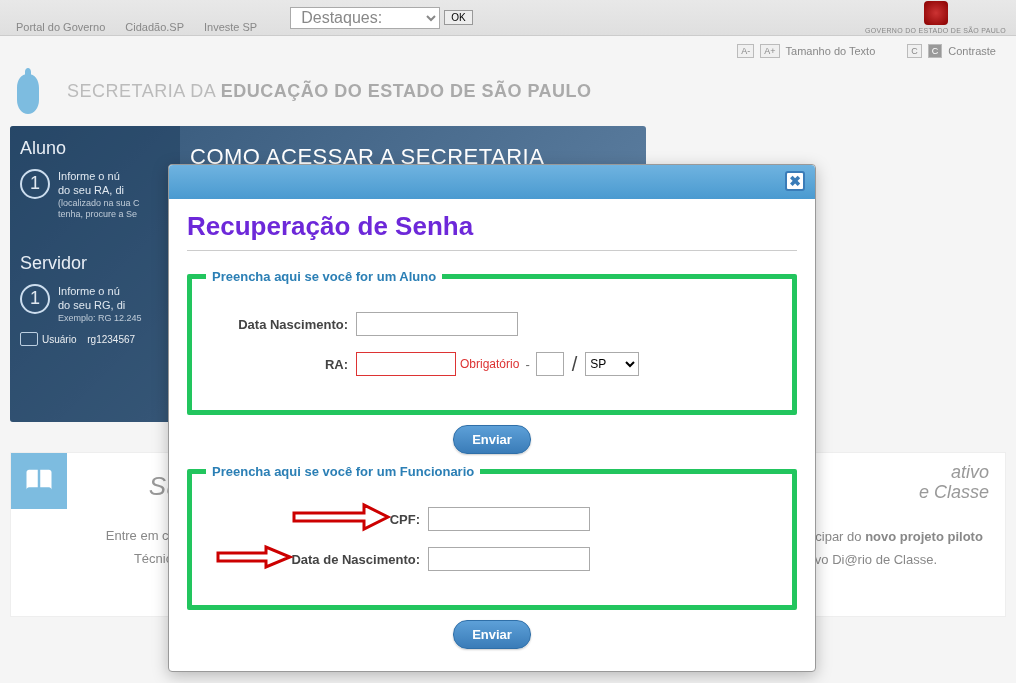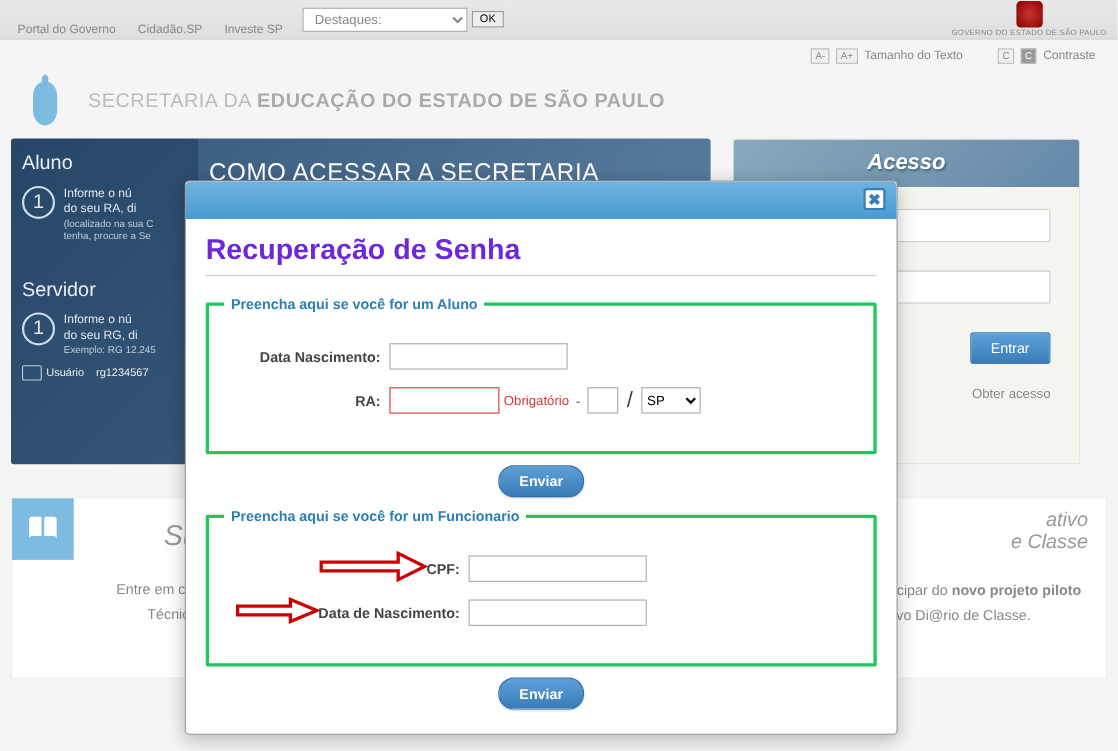--- a/index.html
+++ b/index.html
@@ -1,32 +1,32 @@
 <!DOCTYPE html>
 <html><head>
 <meta charset="utf-8">
 <style>
   * { box-sizing: border-box; margin: 0; padding: 0; }
   body { font-family: Arial, sans-serif; font-size: 13px; color: #666; background: #f5f5f5; width: 1016px; height: 683px; overflow: hidden; position: relative; }
   
   
   .gov-bar { background: linear-gradient(#e8e8e8, #dfdfdf); height: 36px; display: flex; align-items: center; padding: 0 10px; gap: 8px; border-bottom: 1px solid #ccc; }
   .gov-link { color: #888; font-size: 11px; text-decoration: none; padding: 0 6px; margin-top: 18px; }
-  .gov-select { font-size: 12px; width: 150px; height: 22px; border: 1px solid #aaa; background: #fff; color: #888; padding: 0 6px; margin-left: 4px; }
+  .gov-select { font-size: 16px; width: 150px; height: 22px; border: 1px solid #aaa; background: #fff; color: #888; padding: 0 6px; margin-left: 19px; }
   .gov-select-wrap { display:flex; align-items:center; }
   .gov-ok { font-size: 10px; padding: 1px 6px; border: 1px solid #999; background: #eee; margin-left: 4px; }
   .gov-logo { margin-left: auto; display: flex; flex-direction: column; align-items: center; font-size: 7px; color: #888; letter-spacing: 0.3px; }
   .gov-crest { width: 24px; height: 24px; background: radial-gradient(#c33, #800); border-radius: 4px; margin-bottom: 2px; }
   
   
   .a11y-bar { display: flex; justify-content: flex-end; align-items: center; padding: 8px 20px; gap: 6px; font-size: 11px; color: #888; }
   .a11y-btn { border: 1px solid #bbb; background: #f0f0f0; font-size: 9px; padding: 1px 3px; color: #888; }
   
   
-  .header { display: flex; align-items: center; padding: 0 20px 10px 16px; gap: 14px; }
+  .header { display: flex; align-items: center; padding: 0 20px 10px 3px; gap: 14px; }
   .header-icon { width: 50px; height: 50px; }
   .header-titles { color: #999; }
   .header-pre { font-size: 18px; font-weight: normal; color: #bbb; letter-spacing: 0.5px; }
   .header-pre strong { color: #aaa; }
   .header-main { font-size: 32px; font-weight: bold; color: #aaa; font-family: Arial, sans-serif; }
   
   
   .content { display: flex; gap: 20px; padding: 0 10px; }
   .hero { flex: 0 0 636px; height: 296px; background: linear-gradient(135deg,#357, #68a); border-radius: 3px; color: #fff; position: relative; overflow: hidden; }
   .hero-left { width: 170px; background: rgba(20,50,80,0.4); height: 100%; float: left; padding: 12px 10px; }
@@ -56,21 +56,21 @@
   .card-text { font-size: 13px; color: #888; line-height: 1.8; margin-top: 16px; }
   .card-text strong { font-weight: bold; }
   
   
   .overlay { position: absolute; inset: 0;  }
   .modal { position: absolute; left: 168px; top: 164px; width: 648px; background: #fff; border: 1px solid #999; box-shadow: 0 4px 16px rgba(0,0,0,0.25); border-radius: 4px; }
   .modal-header { background: linear-gradient(#6fb3e0, #4a9ad0); height: 34px; position: relative; border-radius: 4px 4px 0 0; }
   .modal-close { position: absolute; right: 10px; top: 6px; width: 20px; height: 20px; background: #fff; border: 2px solid #3a7cb8; border-radius: 3px; color: #3a7cb8; font-weight: bold; font-size: 14px; text-align: center; line-height: 16px; cursor: pointer; }
   .modal-body { padding: 12px 18px 22px 18px; }
   .modal-title { font-size: 26px; color: #6d28d9; font-weight: bold; border-bottom: 1px solid #ccc; padding-bottom: 8px; margin-bottom: 18px; font-family: 'Trebuchet MS', Arial; }
-  fieldset { border: 3px solid #22c55e; border-radius: 2px; padding: 28px 14px 18px 14px; margin-bottom: 10px; }
+  fieldset { border: 5px solid #22c55e; border-radius: 2px; padding: 28px 14px 18px 14px; margin-bottom: 10px; }
   legend { color: #2b7fb5; font-weight: bold; font-size: 13px; padding: 0 6px; }
   .form-row { display: flex; align-items: center; margin-bottom: 16px; position: relative; }
   .form-label { width: 150px; text-align: right; padding-right: 8px; font-size: 13px; color: #444; font-weight: bold;}
   .form-input { border: 1px solid #aaa; height: 24px; padding: 0 4px; font-size: 13px; }
   .form-input.ra { width: 100px; border: 1px solid #d33; }
   .form-input.dn { width: 162px; }
   .form-input.dig { width: 28px; text-align: center; }
   .form-select { border: 1px solid #aaa; height: 24px; font-size: 12px; width: 54px; background:#fff; }
   .required { color: #d33; font-size: 12px; margin-left: 4px; }
   .dash { margin: 0 6px; color: #666; }
@@ -145,33 +145,20 @@
         </div>
       </div>
       <div class="hero-user">
         <span class="hero-user-icon"></span>
         <span>Usuário</span>&nbsp;<span>rg1234567</span>
       </div>
     </div>
     <div class="hero-title">COMO ACESSAR A SECRETARIA ESCOLAR DIGITAL:</div>
   </div>
 
-  <div class="access-box">
-    <div class="access-head">Acesso</div>
-    <div class="access-body">
-      <input class="access-input" style="">
-      <input class="access-input" type="password" style="">
-      <div class="access-actions">
-        <button class="btn-entrar">Entrar</button>
-      </div>
-      <div class="access-links">
-        <a>Obter acesso</a>
-      </div>
-    </div>
-  </div>
 </div>
 
 <div class="cards">
   <div class="card">
     <div class="card-icon-wrap">
       <svg width="30" height="30" viewBox="0 0 24 24">
           <path d="M4 3h7v14H4c-1 0-2 1-2 2V5c0-1 1-2 2-2zm16 0h-7v14h7c1 0 2 1 2 2V5c0-1-1-2-2-2z"></path>
         </svg>
     </div>
     <div class="card-title">Suporte</div>

